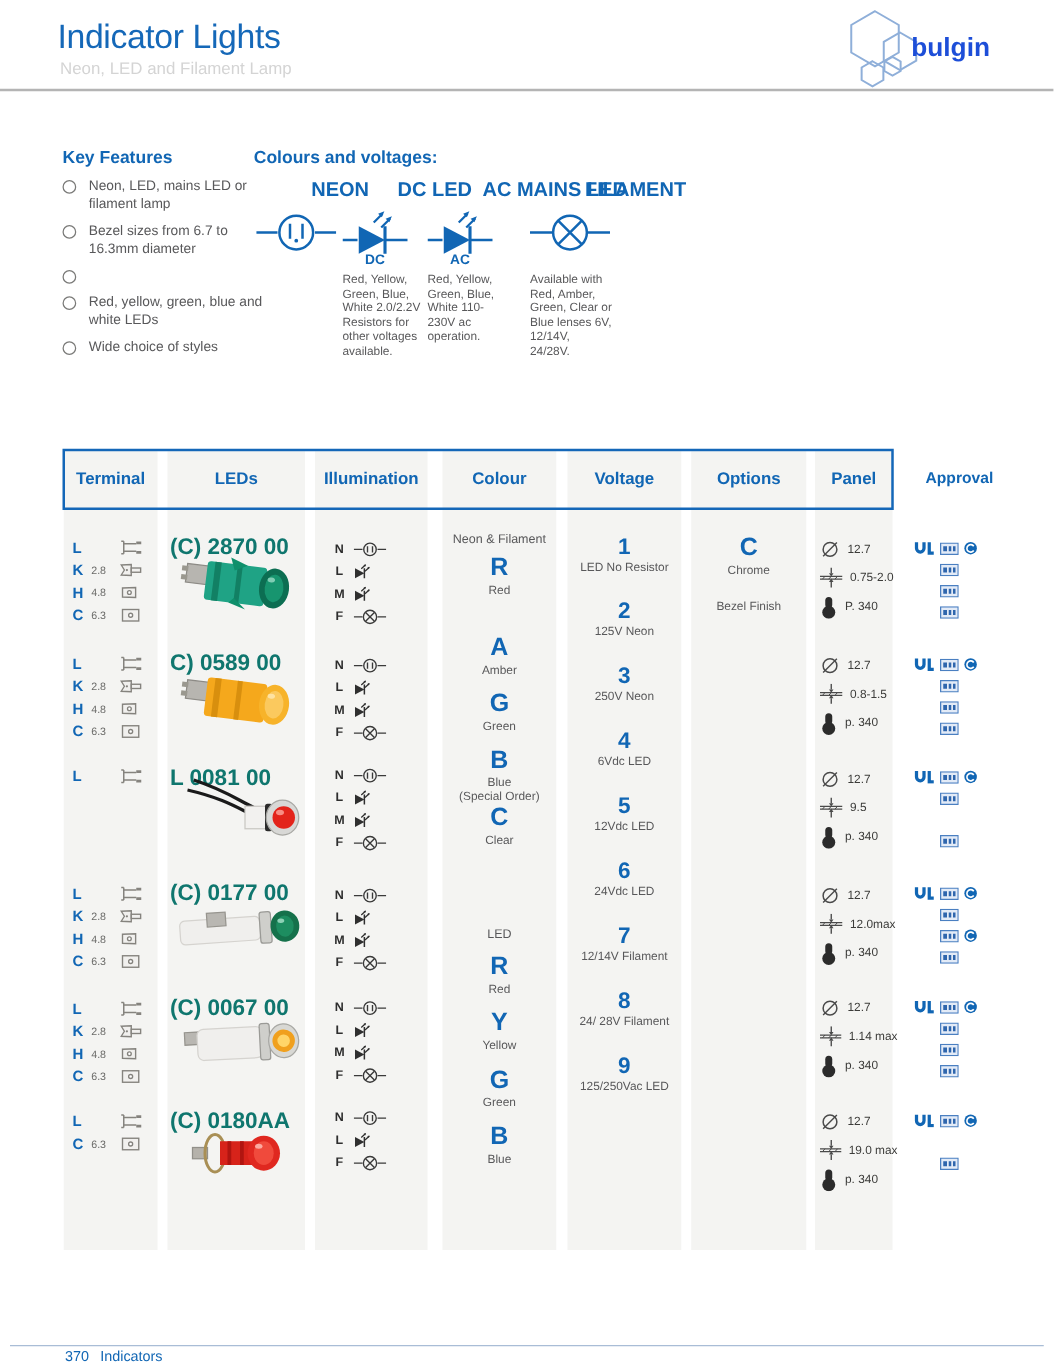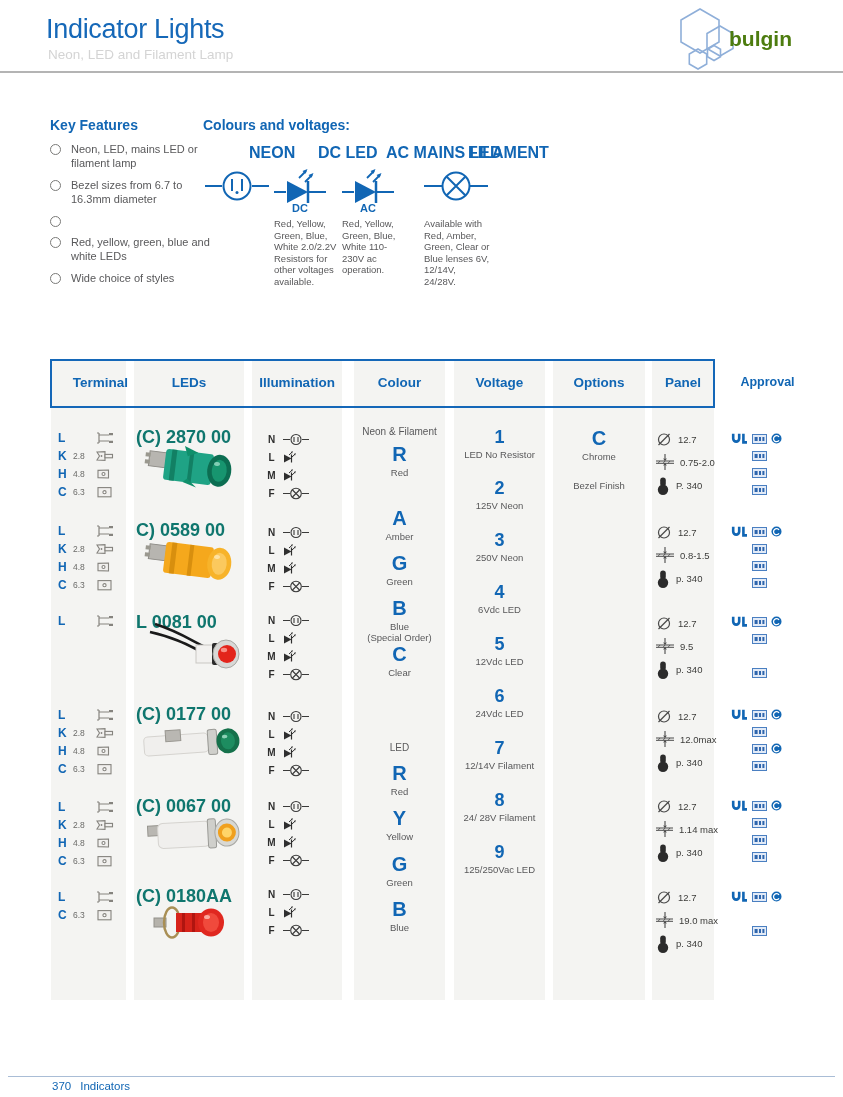--- a/index.html
+++ b/index.html
@@ -3,21 +3,21 @@
 <meta charset="utf-8">
 <style>
   html,body{margin:0;padding:0;background:#fff;}
   body{font-family:"Liberation Sans",sans-serif;}
   #page{position:relative;width:843px;height:1097px;background:#fff;overflow:hidden;}
   .abs{position:absolute;}
 
   
   .title{left:46px;top:14px;font-size:27px;color:#1568b8;letter-spacing:-0.3px;}
   .subtitle{left:48px;top:47px;font-size:13.5px;color:#d4d4d4;}
-  .brand-text{left:729px;top:27px;font-size:21px;font-weight:bold;color:#4d7c0f;}
+  .brand-text{left:729px;top:27px;font-size:21px;font-weight:bold;color:#1d4ed8;}
   .hrule{left:0;top:71px;width:843px;height:2px;background:#b4b4b4;}
 
   
   .sec-head{font-size:14px;font-weight:bold;color:#1166b4;}
   .kf-list{left:50px;top:143px;width:168px;}
   .kf-item{display:flex;gap:10px;margin-bottom:9px;}
   .kf-bullet{flex:0 0 9px;width:9px;height:9px;border:1.3px solid #7a7a78;border-radius:50%;margin-top:1px;}
   .kf-text{font-size:11px;color:#58585a;line-height:13.5px;}
 
   
@@ -237,21 +237,21 @@
 
   <div class="abs strip" style="left:51px;width:75px;"></div>
   <div class="abs strip" style="left:134px;width:110px;"></div>
   <div class="abs strip" style="left:252px;width:90px;"></div>
   <div class="abs strip" style="left:354px;width:91px;"></div>
   <div class="abs strip" style="left:454px;width:91px;"></div>
   <div class="abs strip" style="left:553px;width:92px;"></div>
   <div class="abs strip" style="left:652px;width:62px;"></div>
   <div class="abs hdr-border"></div>
 
-  <div class="abs th" style="left:63px;width:75px;">Terminal</div>
+  <div class="abs th" style="left:51px;width:75px;">Terminal</div>
   <div class="abs th" style="left:134px;width:110px;">LEDs</div>
   <div class="abs th" style="left:252px;width:90px;">Illumination</div>
   <div class="abs th" style="left:354px;width:91px;">Colour</div>
   <div class="abs th" style="left:454px;width:91px;">Voltage</div>
   <div class="abs th" style="left:553px;width:92px;">Options</div>
   <div class="abs th" style="left:652px;width:62px;">Panel</div>
   <div class="abs th" style="left:725px;width:85px;font-size:12.5px;">Approval</div>
 
   <div class="abs term-block" style="left:58px;top:429px;">
     <div class="term-line">

